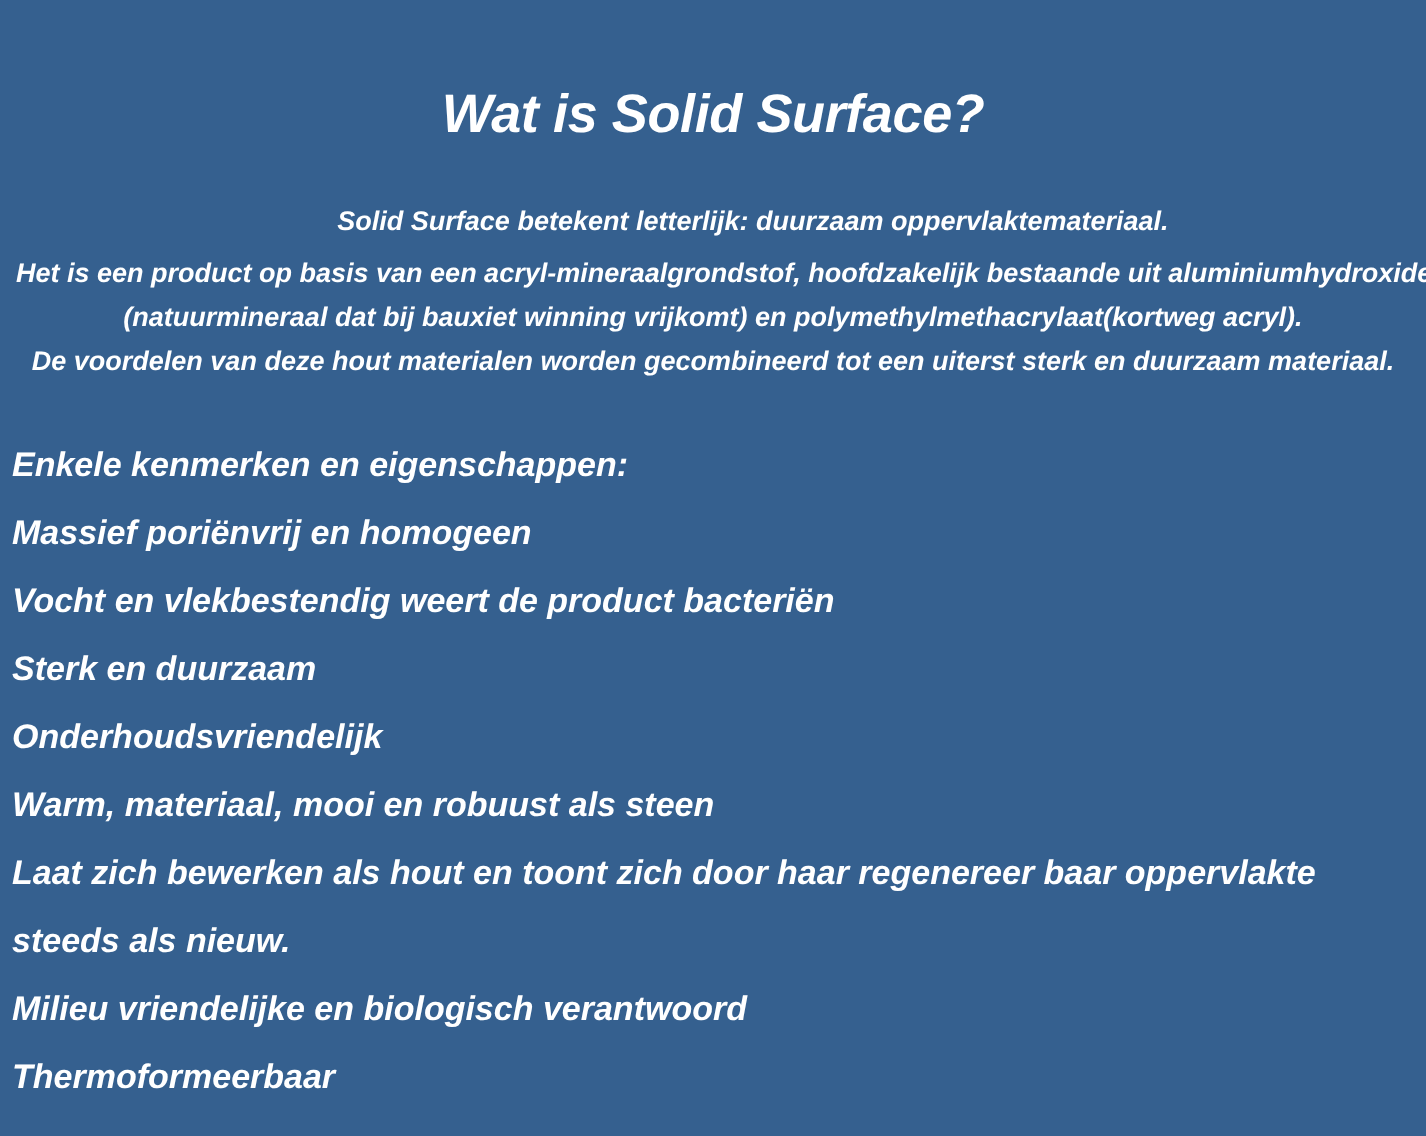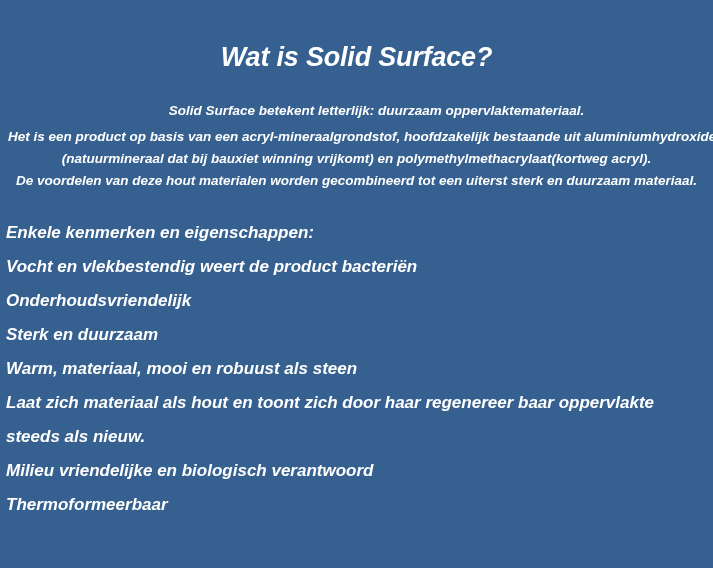--- a/index.html
+++ b/index.html
@@ -96,22 +96,23 @@
   <p class="subtitle">Solid Surface betekent letterlijk: duurzaam oppervlaktemateriaal.</p>
 
   <div class="intro-block">
     <div class="intro-line">Het is een product op basis van een acryl-mineraalgrondstof, hoofdzakelijk bestaande uit aluminiumhydroxide.</div>
     <div class="intro-line">(natuurmineraal dat bij bauxiet winning vrijkomt) en polymethylmethacrylaat(kortweg acryl).</div>
     <div class="intro-line">De voordelen van deze hout materialen worden gecombineerd tot een uiterst sterk en duurzaam materiaal.</div>
   </div>
 
   <ul class="features">
     <li class="feature-item">Enkele kenmerken en eigenschappen:</li>
+    <li class="feature-item">Massief poriënvrij en homogeen</li>
     <li class="feature-item">Vocht en vlekbestendig weert de product bacteriën</li>
+    <li class="feature-item">Sterk en duurzaam</li>
     <li class="feature-item">Onderhoudsvriendelijk</li>
-    <li class="feature-item">Sterk en duurzaam</li>
     <li class="feature-item">Warm, materiaal, mooi en robuust als steen</li>
-    <li class="feature-item">Laat zich materiaal als hout en toont zich door haar regenereer baar oppervlakte steeds als nieuw.</li>
+    <li class="feature-item">Laat zich bewerken als hout en toont zich door haar regenereer baar oppervlakte steeds als nieuw.</li>
     <li class="feature-item">Milieu vriendelijke en biologisch verantwoord</li>
     <li class="feature-item">Thermoformeerbaar</li>
   </ul>
 
 </div>
 
 </body></html>

